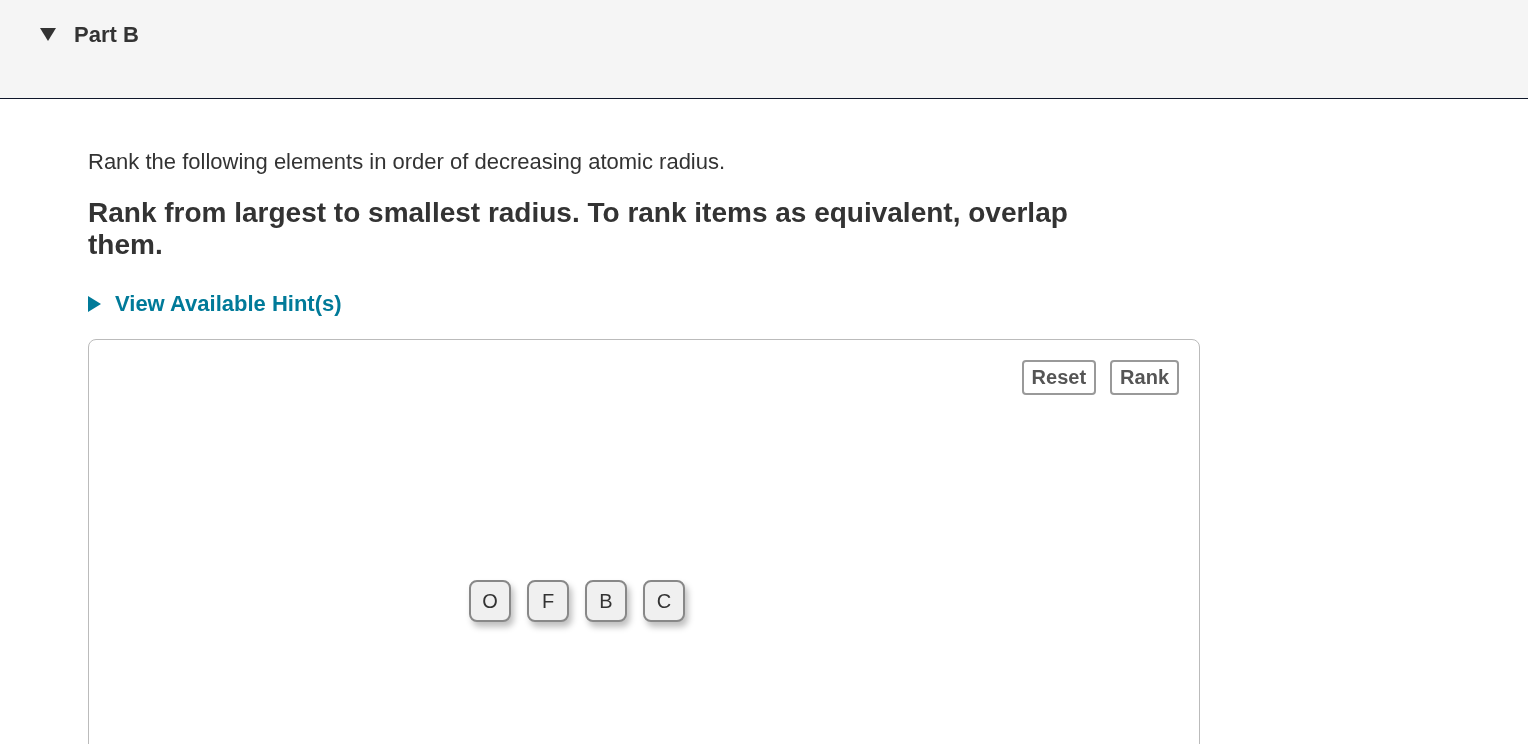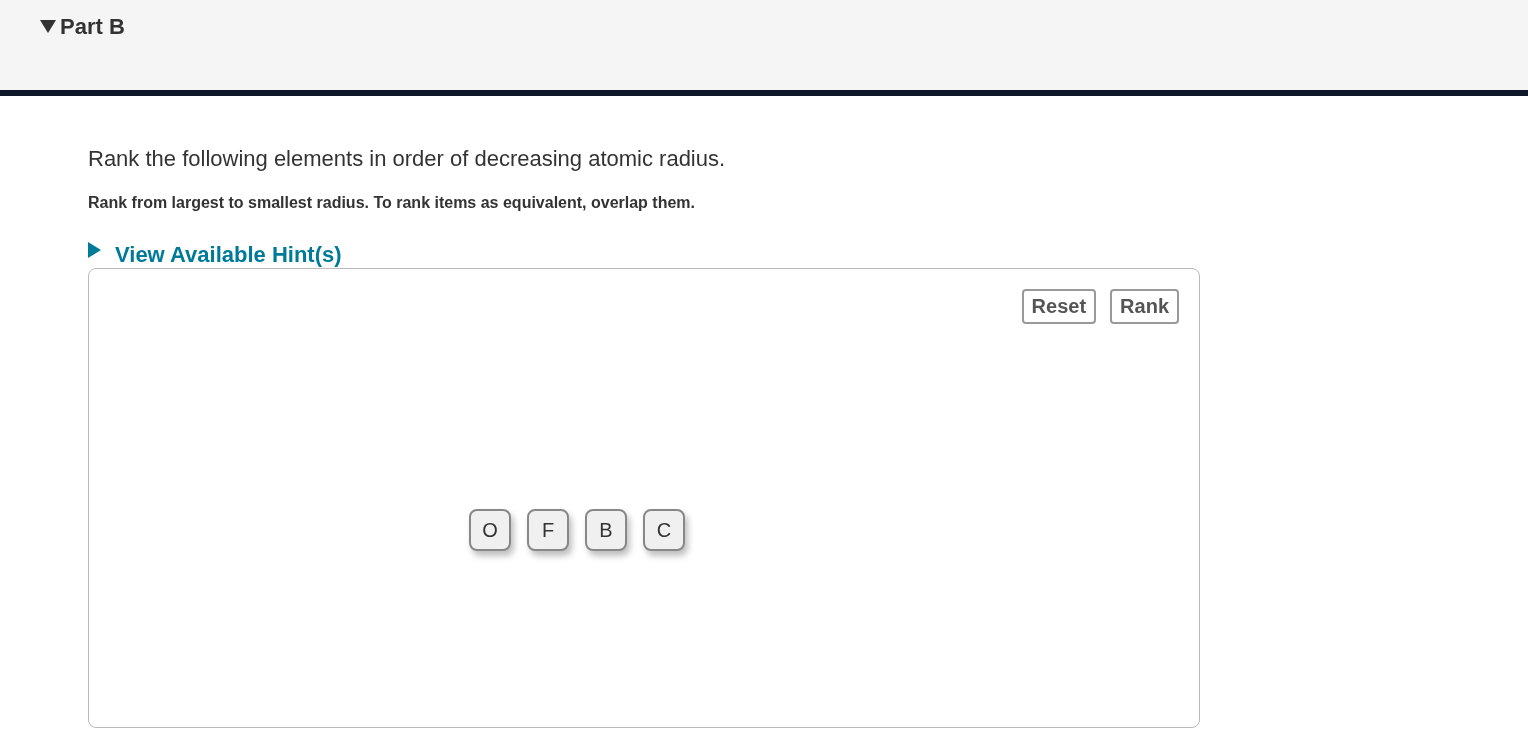--- a/index.html
+++ b/index.html
@@ -8,25 +8,25 @@
       padding: 0;
     }
     body {
       font-family: Helvetica, Arial, sans-serif;
       font-size: 20px;
       color: #333;
       background: #fff;
     }
     .part-header {
       background: #f5f5f5;
-      padding: 14px 20px 50px 40px;
-      border-bottom: 6px solid #0f172a;
+      padding: 22px 20px 50px 40px;
+      border-bottom: 1px solid #0f172a;
       display: flex;
       align-items: flex-start;
-      gap: 4px;
+      gap: 18px;
     }
     .part-header .triangle-down {
       width: 0;
       height: 0;
       border-left: 8px solid transparent;
       border-right: 8px solid transparent;
       border-top: 13px solid #333;
       margin-top: 6px;
       cursor: pointer;
     }
@@ -37,32 +37,33 @@
     .content {
       padding: 30px 0 0 88px;
       max-width: 1100px;
     }
     .question-text {
       font-size: 22px;
       margin-bottom: 22px;
       margin-top: 20px;
     }
     .instruction-text {
-      font-size: 16px;
+      font-size: 28px;
       font-weight: bold;
       margin-bottom: 30px;
     }
     .hints-toggle {
       display: flex;
-      align-items: flex-start;
+      align-items: center;
       gap: 14px;
       color: #007a99;
       font-weight: bold;
       font-size: 22px;
       cursor: pointer;
+      margin-bottom: 22px;
     }
     .hints-toggle .triangle-right {
       width: 0;
       height: 0;
       border-top: 8px solid transparent;
       border-bottom: 8px solid transparent;
       border-left: 13px solid #007a99;
     }
     .rank-box {
       border: 1px solid #bbb;

